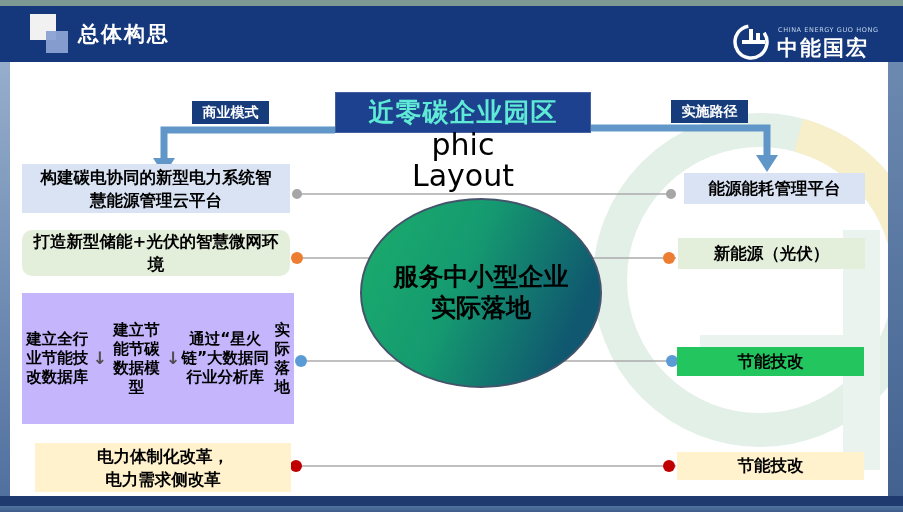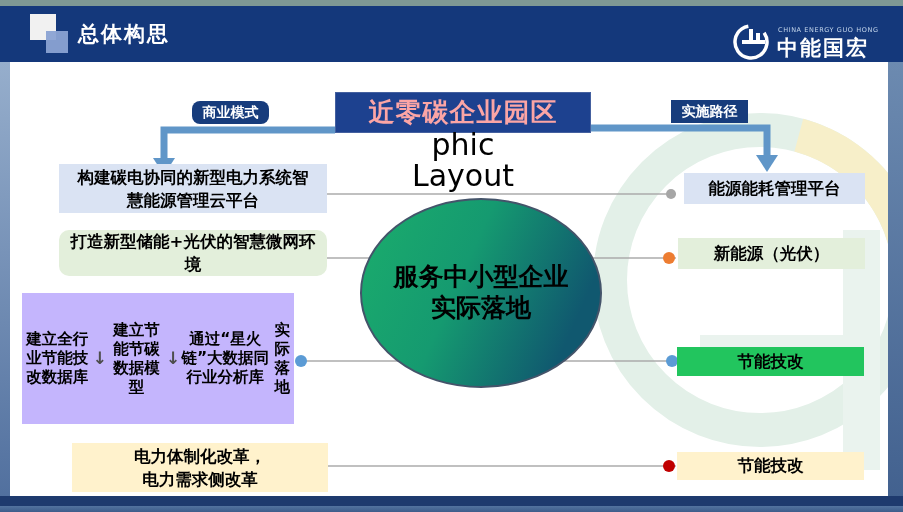--- a/index.html
+++ b/index.html
@@ -28,32 +28,32 @@
     letter-spacing:.6px;white-space:nowrap;}
   .logo-name{position:absolute;left:47px;top:16px;font-size:21px;font-weight:bold;color:#fff;
     letter-spacing:2px;white-space:nowrap;}
   
   .watermark{position:absolute;left:560px;top:90px;z-index:0;}
   
   .connectors{position:absolute;left:0;top:0;z-index:1;}
   
   .title-box{position:absolute;left:335px;top:92px;width:256px;height:41px;background:#1D418F;
     border:1px solid #44609F;box-sizing:border-box;z-index:2;text-align:center;}
-  .title-box span{color:#fca5a5;font-weight:bold;font-size:26px;line-height:39px;letter-spacing:1px;}
+  .title-box span{color:#5eead4;font-weight:bold;font-size:26px;line-height:39px;letter-spacing:1px;}
   .overlay-text{position:absolute;left:335px;top:129px;width:256px;text-align:center;z-index:3;
     color:#000;font-size:30px;line-height:31px;}
   .side-label{position:absolute;width:77px;height:23px;background:#173C7C;z-index:2;
     color:#fff;font-size:14px;font-weight:bold;text-align:center;line-height:23px;}
-  .side-label.left{left:192px;top:101px;border-radius:8px;}
+  .side-label.left{left:192px;top:101px;}
   .side-label.right{left:671px;top:100px;}
   .ellipse-svg{position:absolute;left:355px;top:193px;z-index:2;}
   .ellipse-label{position:absolute;left:360px;top:261px;width:242px;text-align:center;z-index:3;
     font-size:25px;font-weight:bold;color:#000;line-height:31px;}
   .item-box{position:absolute;z-index:2;text-align:center;color:#000;font-weight:bold;box-sizing:border-box;}
-  .lbox{font-size:16.5px;line-height:23px;margin-left:37px;}
+  .lbox{font-size:16.5px;line-height:23px;}
   .lbox-1{left:22px;top:164px;width:268px;height:49px;background:#DAE3F3;padding-top:2px;}
   .lbox-2{left:22px;top:230px;width:268px;height:46px;background:#E3EFDB;border-radius:10px;}
   .process-box{left:22px;top:293px;width:272px;height:131px;background:#c4b5fd;
     display:flex;flex-direction:row;justify-content:center;align-items:center;}
   .process-box .step{font-size:15.5px;line-height:19px;font-weight:bold;}
   .process-box .p-arrow{font-size:17px;line-height:15px;font-weight:bold;color:#4D4D4D;}
   .lbox-4{left:35px;top:443px;width:256px;height:49px;background:#FFF2CC;padding-top:2px;}
   .rbox{font-size:16.5px;}
   .rbox-1{left:684px;top:173px;width:181px;height:31px;background:#DAE3F3;line-height:31px;}
   .rbox-2{left:678px;top:238px;width:187px;height:31px;background:#E3EFDB;line-height:31px;}

